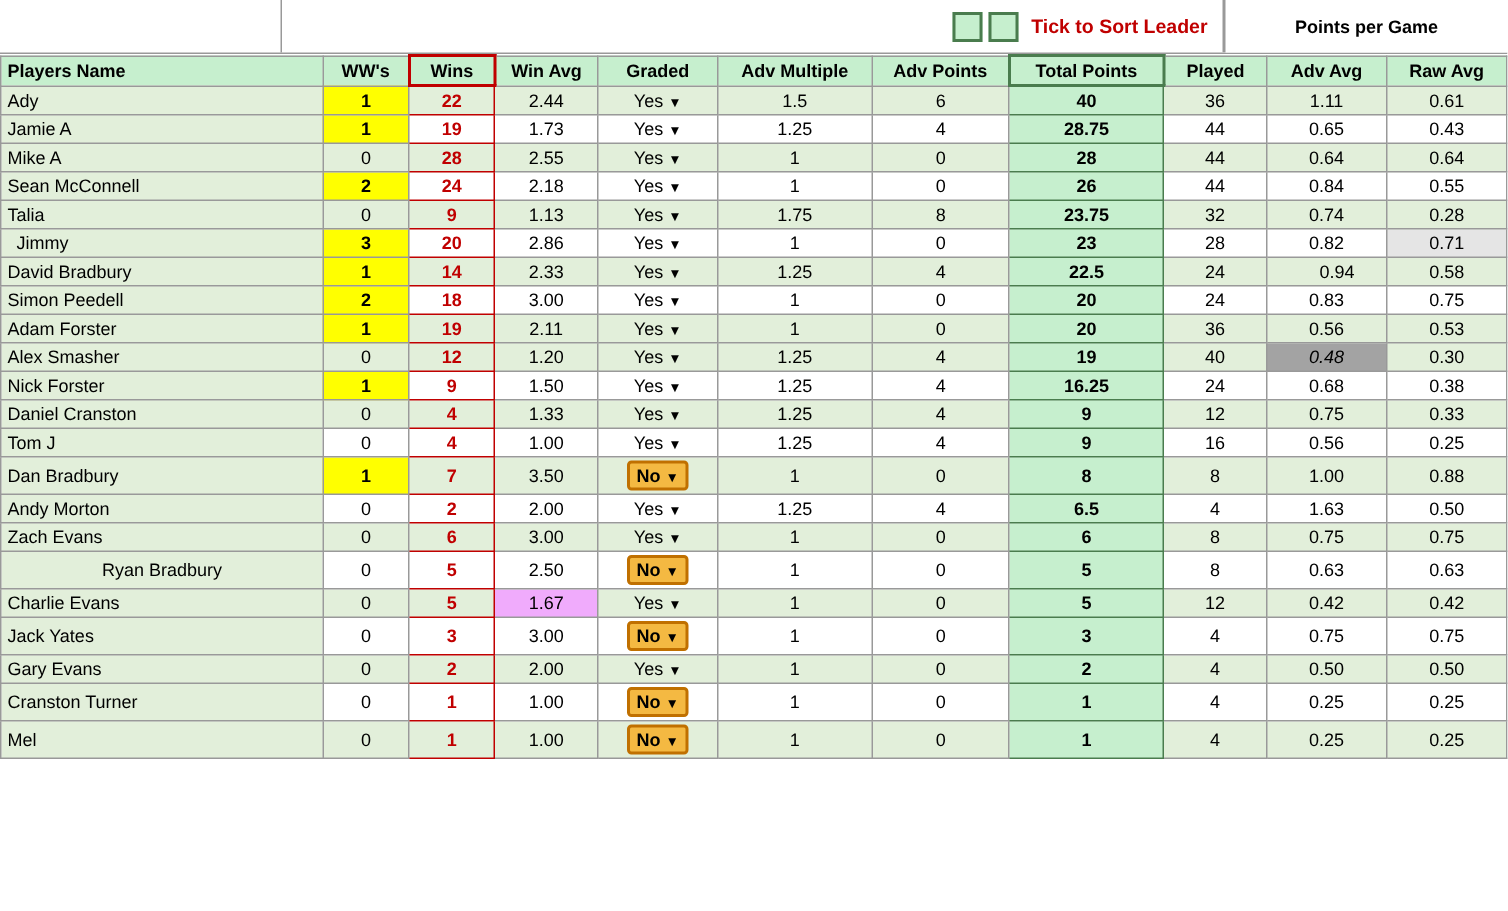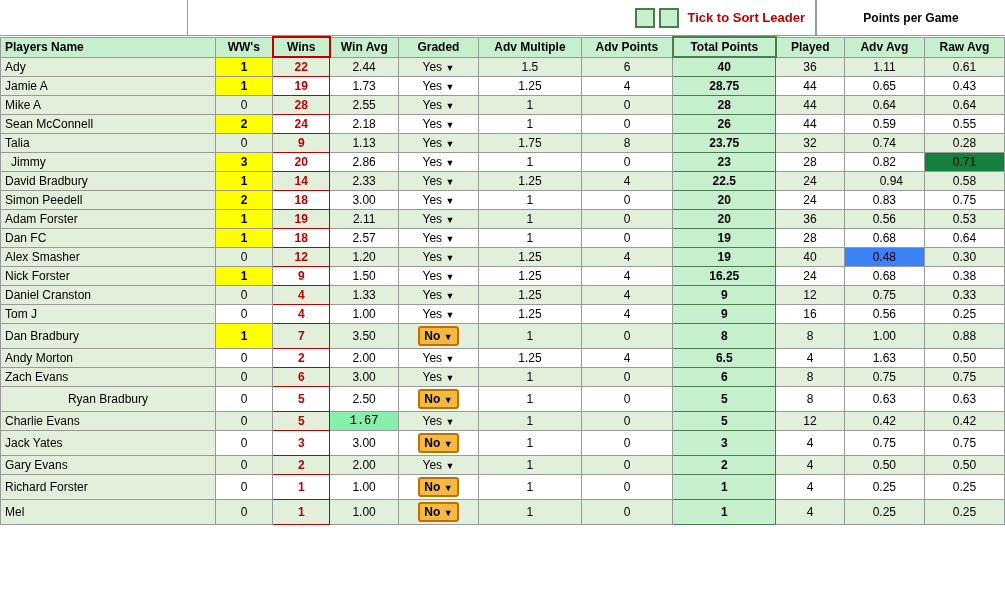--- a/index.html
+++ b/index.html
@@ -184,21 +184,21 @@
         <tr>
           <td class="player-name" style="background: rgb(226, 239, 218);">Sean McConnell</td>
           <td style="background: rgb(255, 255, 0); font-weight: bold;">2</td>
           <td style="color: rgb(192, 0, 0); font-weight: bold; background: rgb(255, 255, 255); border: 1px solid rgb(192, 0, 0);">24</td>
           <td style="background: rgb(255, 255, 255);">2.18</td>
           <td style="background: rgb(255, 255, 255);">Yes <span style="font-size:9px;">▼</span></td>
           <td style="background: rgb(255, 255, 255);">1</td>
           <td style="background: rgb(255, 255, 255);">0</td>
           <td style="background: rgb(198, 239, 206); font-weight: bold; border: 1px solid rgb(74, 124, 78);">26</td>
           <td style="background: rgb(255, 255, 255);">44</td>
-          <td style="background: rgb(255, 255, 255);">0.59</td>
+          <td style="background: rgb(255, 255, 255);">0.84</td>
           <td style="background: rgb(255, 255, 255);">0.55</td>
         </tr>
         <tr>
           <td class="player-name" style="background: rgb(226, 239, 218);">Talia</td>
           <td style="background: rgb(226, 239, 218);">0</td>
           <td style="color: rgb(192, 0, 0); font-weight: bold; background: rgb(226, 239, 218); border: 1px solid rgb(192, 0, 0);">9</td>
           <td style="background: rgb(226, 239, 218);">1.13</td>
           <td style="background: rgb(226, 239, 218);">Yes <span style="font-size:9px;">▼</span></td>
           <td style="background: rgb(226, 239, 218);">1.75</td>
           <td style="background: rgb(226, 239, 218);">8</td>
@@ -211,21 +211,21 @@
           <td class="player-name" style="background: rgb(226, 239, 218); padding-left: 10px;">Jimmy</td>
           <td style="background: rgb(255, 255, 0); font-weight: bold;">3</td>
           <td style="color: rgb(192, 0, 0); font-weight: bold; background: rgb(255, 255, 255); border: 1px solid rgb(192, 0, 0);">20</td>
           <td style="background: rgb(255, 255, 255);">2.86</td>
           <td style="background: rgb(255, 255, 255);">Yes <span style="font-size:9px;">▼</span></td>
           <td style="background: rgb(255, 255, 255);">1</td>
           <td style="background: rgb(255, 255, 255);">0</td>
           <td style="background: rgb(198, 239, 206); font-weight: bold; border: 1px solid rgb(74, 124, 78);">23</td>
           <td style="background: rgb(255, 255, 255);">28</td>
           <td style="background: rgb(255, 255, 255);">0.82</td>
-          <td style="background: #15803d;">0.71</td>
+          <td style="background: #e5e5e5;">0.71</td>
         </tr>
         <tr>
           <td class="player-name" style="background: rgb(226, 239, 218);">David Bradbury</td>
           <td style="background: rgb(255, 255, 0); font-weight: bold;">1</td>
           <td style="color: rgb(192, 0, 0); font-weight: bold; background: rgb(226, 239, 218); border: 1px solid rgb(192, 0, 0);">14</td>
           <td style="background: rgb(226, 239, 218);">2.33</td>
           <td style="background: rgb(226, 239, 218);">Yes <span style="font-size:9px;">▼</span></td>
           <td style="background: rgb(226, 239, 218);">1.25</td>
           <td style="background: rgb(226, 239, 218);">4</td>
           <td style="background: rgb(198, 239, 206); font-weight: bold; border: 1px solid rgb(74, 124, 78);">22.5</td>
@@ -253,43 +253,30 @@
           <td style="background: rgb(226, 239, 218);">2.11</td>
           <td style="background: rgb(226, 239, 218);">Yes <span style="font-size:9px;">▼</span></td>
           <td style="background: rgb(226, 239, 218);">1</td>
           <td style="background: rgb(226, 239, 218);">0</td>
           <td style="background: rgb(198, 239, 206); font-weight: bold; border: 1px solid rgb(74, 124, 78);">20</td>
           <td style="background: rgb(226, 239, 218);">36</td>
           <td style="background: rgb(226, 239, 218);">0.56</td>
           <td style="background: rgb(226, 239, 218);">0.53</td>
         </tr>
         <tr>
-          <td class="player-name" style="background: rgb(226, 239, 218);">Dan FC</td>
-          <td style="background: rgb(255, 255, 0); font-weight: bold;">1</td>
-          <td style="color: rgb(192, 0, 0); font-weight: bold; background: rgb(255, 255, 255); border: 1px solid rgb(192, 0, 0);">18</td>
-          <td style="background: rgb(255, 255, 255);">2.57</td>
-          <td style="background: rgb(255, 255, 255);">Yes <span style="font-size:9px;">▼</span></td>
-          <td style="background: rgb(255, 255, 255);">1</td>
-          <td style="background: rgb(255, 255, 255);">0</td>
-          <td style="background: rgb(198, 239, 206); font-weight: bold; border: 1px solid rgb(74, 124, 78);">19</td>
-          <td style="background: rgb(255, 255, 255);">28</td>
-          <td style="background: rgb(255, 255, 255);">0.68</td>
-          <td style="background: rgb(255, 255, 255);">0.64</td>
-        </tr>
-        <tr>
           <td class="player-name" style="background: rgb(226, 239, 218);">Alex Smasher</td>
           <td style="background: rgb(226, 239, 218);">0</td>
           <td style="color: rgb(192, 0, 0); font-weight: bold; background: rgb(226, 239, 218); border: 1px solid rgb(192, 0, 0);">12</td>
           <td style="background: rgb(226, 239, 218);">1.20</td>
           <td style="background: rgb(226, 239, 218);">Yes <span style="font-size:9px;">▼</span></td>
           <td style="background: rgb(226, 239, 218);">1.25</td>
           <td style="background: rgb(226, 239, 218);">4</td>
           <td style="background: rgb(198, 239, 206); font-weight: bold; border: 1px solid rgb(74, 124, 78);">19</td>
           <td style="background: rgb(226, 239, 218);">40</td>
-          <td style="background: #3b82f6;">0.48</td>
+          <td style="background: #a3a3a3; font-style: italic;">0.48</td>
           <td style="background: rgb(226, 239, 218);">0.30</td>
         </tr>
         <tr>
           <td class="player-name" style="background: rgb(226, 239, 218);">Nick Forster</td>
           <td style="background: rgb(255, 255, 0); font-weight: bold;">1</td>
           <td style="color: rgb(192, 0, 0); font-weight: bold; background: rgb(255, 255, 255); border: 1px solid rgb(192, 0, 0);">9</td>
           <td style="background: rgb(255, 255, 255);">1.50</td>
           <td style="background: rgb(255, 255, 255);">Yes <span style="font-size:9px;">▼</span></td>
           <td style="background: rgb(255, 255, 255);">1.25</td>
           <td style="background: rgb(255, 255, 255);">4</td>
@@ -373,21 +360,21 @@
           <td style="background: rgb(255, 255, 255);">0</td>
           <td style="background: rgb(198, 239, 206); font-weight: bold; border: 1px solid rgb(74, 124, 78);">5</td>
           <td style="background: rgb(255, 255, 255);">8</td>
           <td style="background: rgb(255, 255, 255);">0.63</td>
           <td style="background: rgb(255, 255, 255);">0.63</td>
         </tr>
         <tr>
           <td class="player-name" style="background: rgb(226, 239, 218);">Charlie Evans</td>
           <td style="background: rgb(226, 239, 218);">0</td>
           <td style="color: rgb(192, 0, 0); font-weight: bold; background: rgb(226, 239, 218); border: 1px solid rgb(192, 0, 0);">5</td>
-          <td style="background: #86efac; font-family: Liberation Mono, monospace;">1.67</td>
+          <td style="background: #f0abfc;">1.67</td>
           <td style="background: rgb(226, 239, 218);">Yes <span style="font-size:9px;">▼</span></td>
           <td style="background: rgb(226, 239, 218);">1</td>
           <td style="background: rgb(226, 239, 218);">0</td>
           <td style="background: rgb(198, 239, 206); font-weight: bold; border: 1px solid rgb(74, 124, 78);">5</td>
           <td style="background: rgb(226, 239, 218);">12</td>
           <td style="background: rgb(226, 239, 218);">0.42</td>
           <td style="background: rgb(226, 239, 218);">0.42</td>
         </tr>
         <tr>
           <td class="player-name" style="background: rgb(226, 239, 218);">Jack Yates</td>
@@ -409,21 +396,21 @@
           <td style="background: rgb(226, 239, 218);">2.00</td>
           <td style="background: rgb(226, 239, 218);">Yes <span style="font-size:9px;">▼</span></td>
           <td style="background: rgb(226, 239, 218);">1</td>
           <td style="background: rgb(226, 239, 218);">0</td>
           <td style="background: rgb(198, 239, 206); font-weight: bold; border: 1px solid rgb(74, 124, 78);">2</td>
           <td style="background: rgb(226, 239, 218);">4</td>
           <td style="background: rgb(226, 239, 218);">0.50</td>
           <td style="background: rgb(226, 239, 218);">0.50</td>
         </tr>
         <tr>
-          <td class="player-name" style="background: rgb(226, 239, 218);">Richard Forster</td>
+          <td class="player-name" style="background: rgb(226, 239, 218);">Cranston Turner</td>
           <td style="background: rgb(255, 255, 255);">0</td>
           <td style="color: rgb(192, 0, 0); font-weight: bold; background: rgb(255, 255, 255); border: 1px solid rgb(192, 0, 0);">1</td>
           <td style="background: rgb(255, 255, 255);">1.00</td>
           <td style="background: rgb(255, 255, 255);"><span style="background:#f4b942; border:2px solid #c07000; border-radius:3px; padding:1px 4px; font-weight:bold; display:inline-block;">No <span style="font-size:9px;">▼</span></span></td>
           <td style="background: rgb(255, 255, 255);">1</td>
           <td style="background: rgb(255, 255, 255);">0</td>
           <td style="background: rgb(198, 239, 206); font-weight: bold; border: 1px solid rgb(74, 124, 78);">1</td>
           <td style="background: rgb(255, 255, 255);">4</td>
           <td style="background: rgb(255, 255, 255);">0.25</td>
           <td style="background: rgb(255, 255, 255);">0.25</td>

